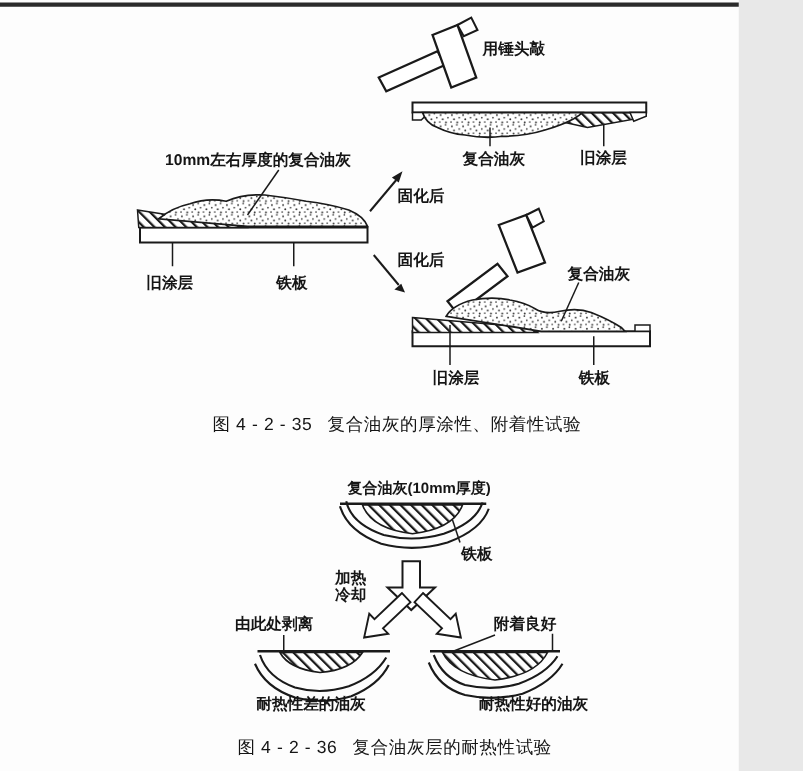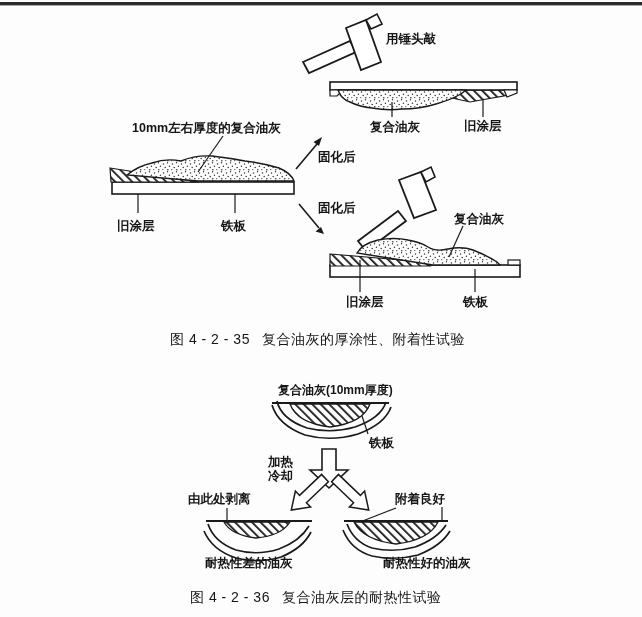--- a/index.html
+++ b/index.html
@@ -1,16 +1,16 @@
 <!DOCTYPE html>
 <html><head>
 <meta charset="utf-8">
 <style>
   html,body{margin:0;padding:0;background:#e8e8e8;}
-  #page{position:relative;width:642px;height:617px;background:#fdfdfd;overflow:hidden;
+  #page{position:relative;width:591px;height:617px;background:#fdfdfd;overflow:hidden;
         font-family:"Liberation Sans","DejaVu Sans",sans-serif;}
   svg{position:absolute;left:0;top:0;}
   text{fill:#151515;}
   .lbl{font-size:12.5px;font-weight:bold;}
   .lbl-sm{font-size:12px;font-weight:bold;}
   .cap{font-size:14px;font-weight:normal;letter-spacing:0.5px;}
   .ink{stroke:#1a1a1a;fill:none;}
 </style>
 </head>
 <body>

